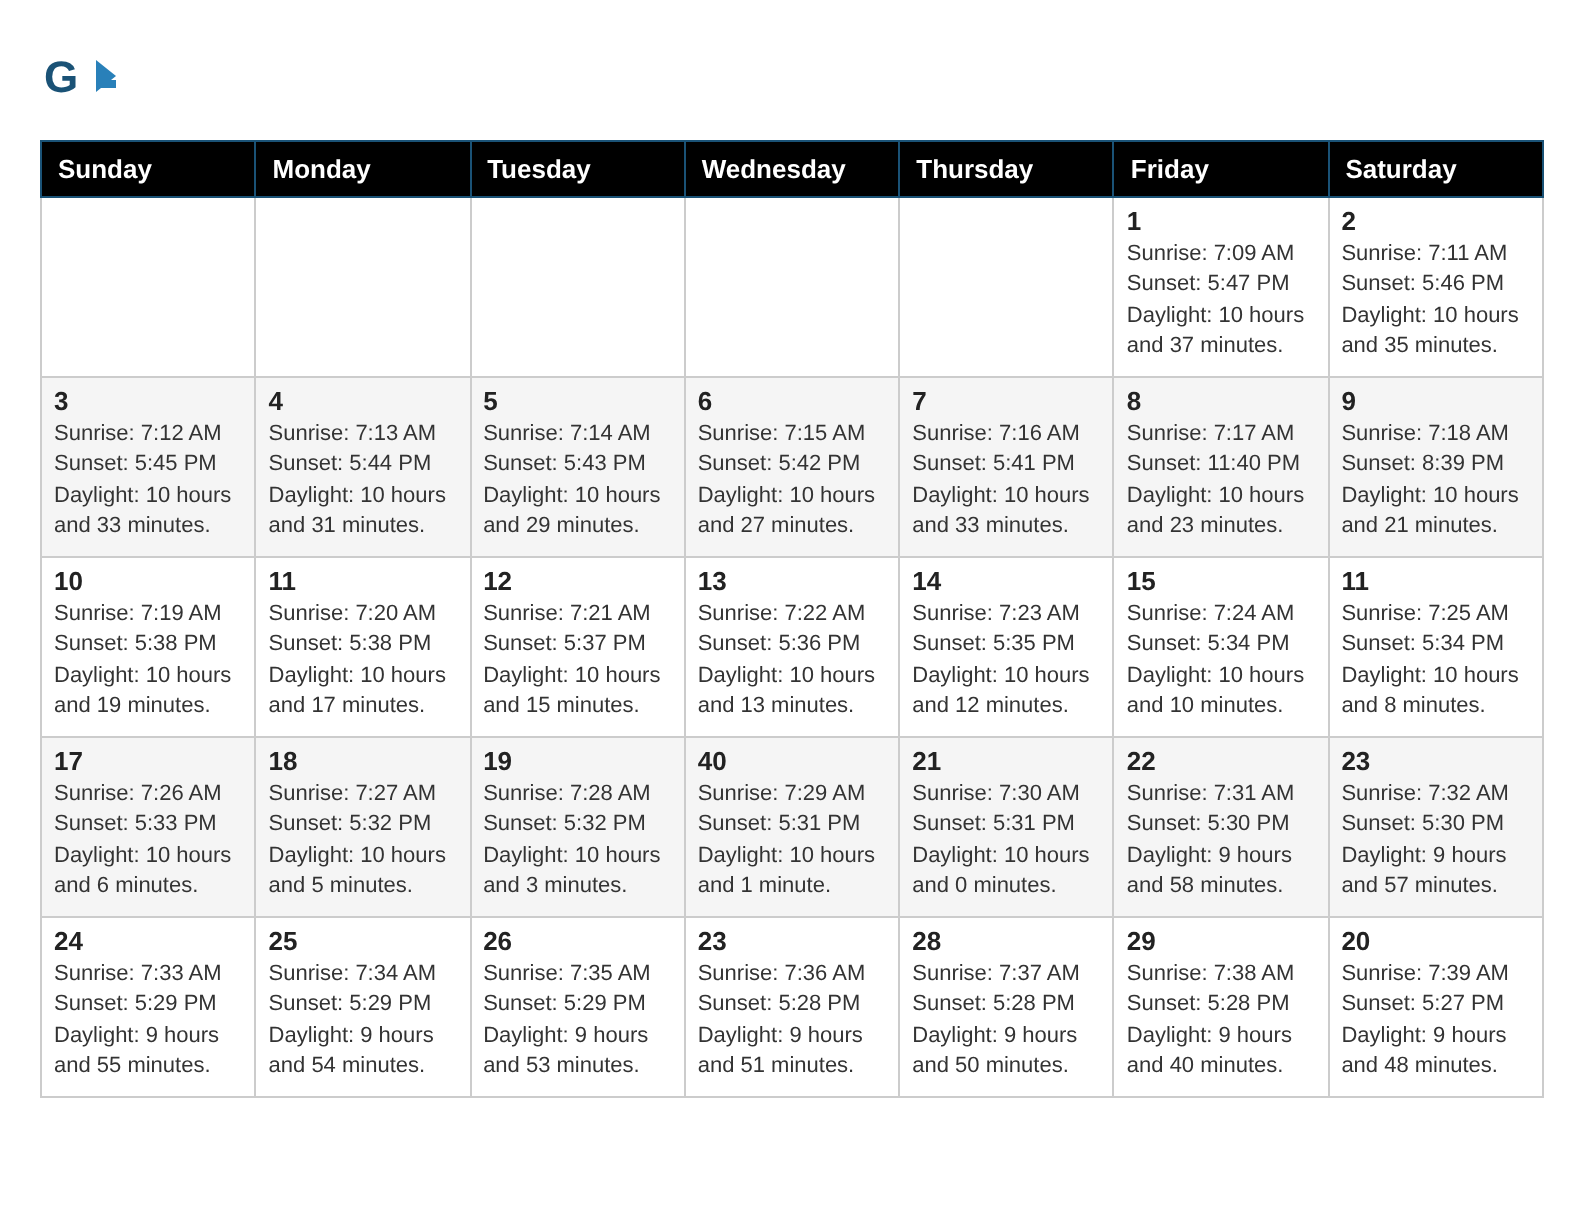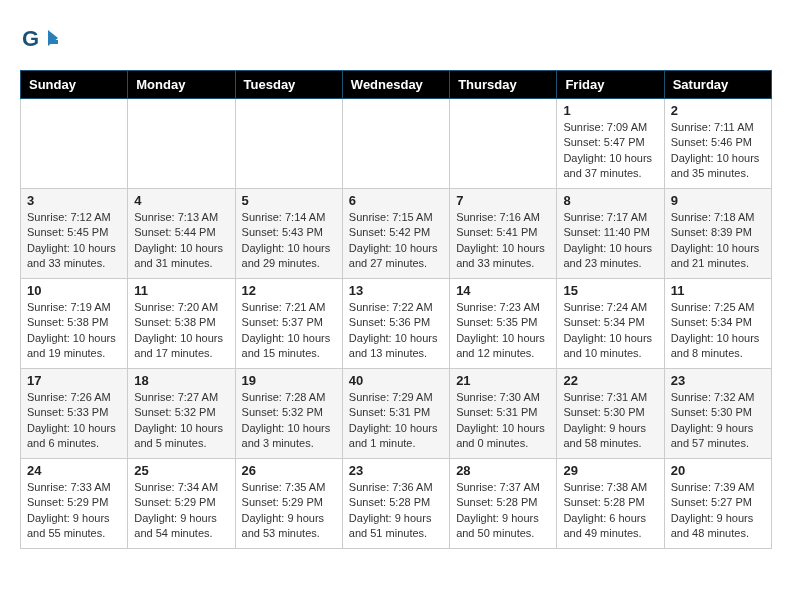--- a/index.html
+++ b/index.html
@@ -237,21 +237,21 @@
         <td>
           <span class="day-num">23</span>
           <div class="day-info"><span>Sunrise: 7:36 AM</span><br><span>Sunset: 5:28 PM</span><br><span>Daylight: 9 hours and 51 minutes.</span></div>
         </td>
         <td>
           <span class="day-num">28</span>
           <div class="day-info"><span>Sunrise: 7:37 AM</span><br><span>Sunset: 5:28 PM</span><br><span>Daylight: 9 hours and 50 minutes.</span></div>
         </td>
         <td>
           <span class="day-num">29</span>
-          <div class="day-info"><span>Sunrise: 7:38 AM</span><br><span>Sunset: 5:28 PM</span><br><span>Daylight: 6 hours and 49 minutes.</span></div>
+          <div class="day-info"><span>Sunrise: 7:38 AM</span><br><span>Sunset: 5:28 PM</span><br><span>Daylight: 9 hours and 40 minutes.</span></div>
         </td>
         <td>
           <span class="day-num">20</span>
           <div class="day-info"><span>Sunrise: 7:39 AM</span><br><span>Sunset: 5:27 PM</span><br><span>Daylight: 9 hours and 48 minutes.</span></div>
         </td>
       </tr>
     </tbody>
 </table>
 
 </body></html>

